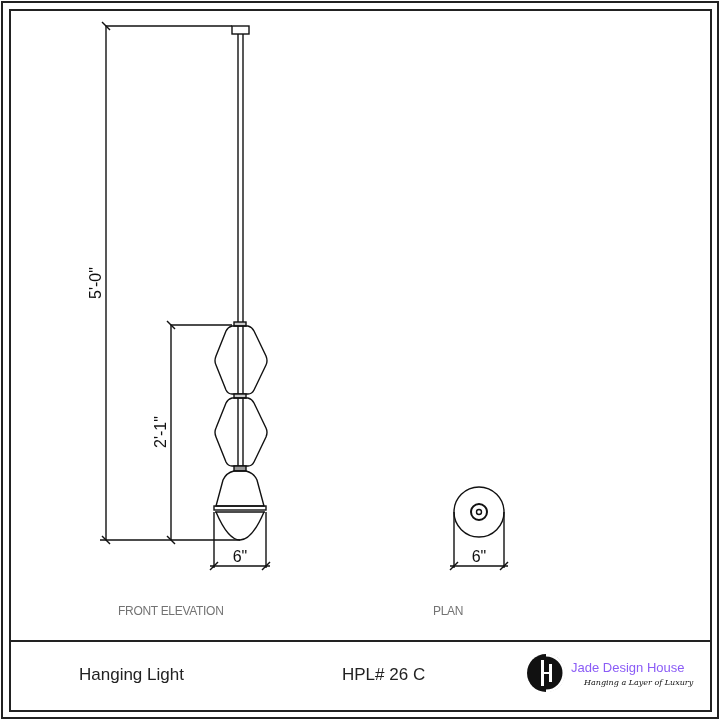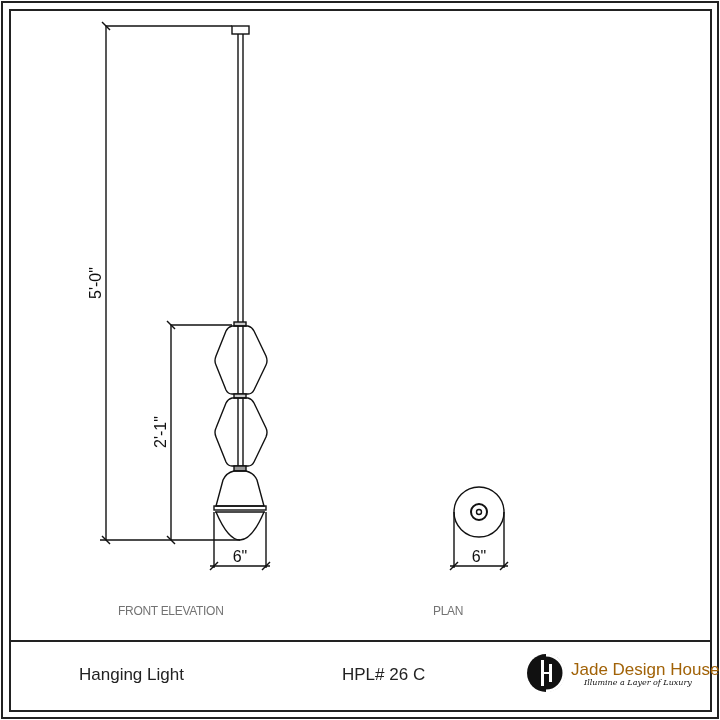--- a/index.html
+++ b/index.html
@@ -3,21 +3,21 @@
 <meta charset="utf-8">
 <style>
   html, body { margin:0; padding:0; background:#fff; }
   body { width:720px; height:720px; position:relative; overflow:hidden; font-family:"Liberation Sans", sans-serif; }
   .frame-outer { position:absolute; left:1px; top:1px; width:714px; height:714px; border:2px solid #222; }
   .frame-inner { position:absolute; left:9px; top:9px; width:699px; height:699px; border:2px solid #222; }
   .divider { position:absolute; left:9px; top:640px; width:702px; height:2px; background:#222; }
   svg.drawing { position:absolute; left:0; top:0; }
   .label-bold { position:absolute; font-weight:normal; font-size:12px; color:#737373; letter-spacing:-0.3px; }
   .footer-text { position:absolute; font-size:17px; color:#222; }
-  .brand-name { position:absolute; left:571px; top:660px; font-size:17px; color:#a16207; }
+  .brand-name { position:absolute; left:571px; top:660px; font-size:13px; color:#8b5cf6; }
   .brand-tag { position:absolute; left:584px; top:678px; font-size:8px; font-style:italic; font-family:"DejaVu Serif", serif; color:#111; }
 </style>
 </head>
 <body>
 
 <div class="frame-outer"></div>
 <div class="frame-inner"></div>
 <div class="divider"></div>
 
 <svg class="drawing" width="720" height="720" viewBox="0 0 720 720">
@@ -92,13 +92,13 @@
     <rect x="543" y="672" width="7" height="2" fill="#fff"></rect>
   </g>
 </svg>
 
 <div class="label-bold" style="left:118px; top:604px;">FRONT ELEVATION</div>
 <div class="label-bold" style="left:433px; top:604px;">PLAN</div>
 
 <div class="footer-text" style="left:36px; top:665px;margin-left:43px;">Hanging Light</div>
 <div class="footer-text" style="left:294px; top:665px;margin-left:48px;">HPL# 26 C</div>
 <div class="brand-name">Jade Design House</div>
-<div class="brand-tag">Illumine a Layer of Luxury</div>
+<div class="brand-tag">Hanging a Layer of Luxury</div>
 
 </body></html>

